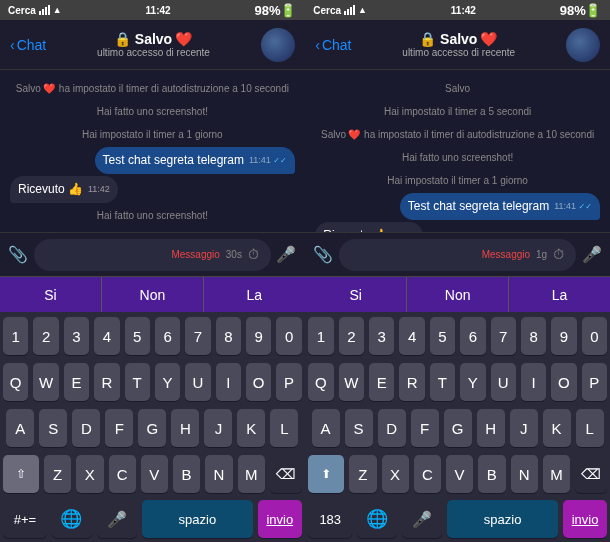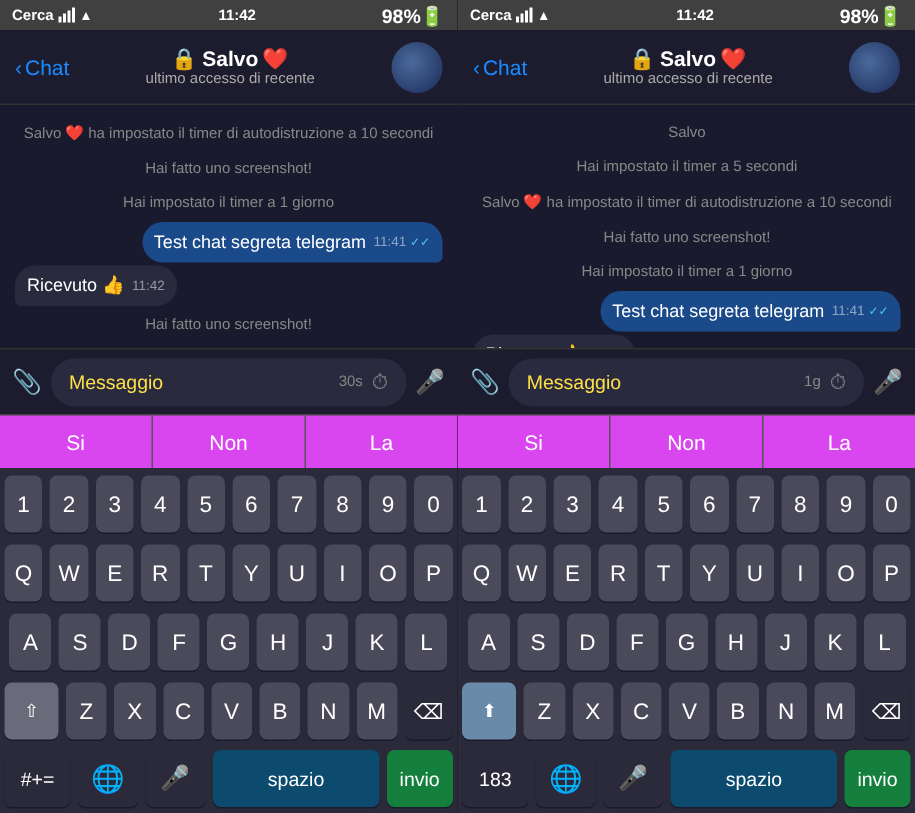--- a/index.html
+++ b/index.html
@@ -145,29 +145,29 @@
     .input-field {
       flex: 1;
       background: #2a2a3e;
       border-radius: 18px;
       height: 32px;
       display: flex;
       align-items: center;
       padding: 0 12px;
       gap: 6px;
     }
-    .input-placeholder { color: #fde047; font-size: 13px; flex: 1; }
+    .input-placeholder { color: #ef4444; font-size: 10px; flex: 1; text-align: right; }
     .input-timer { color: #888; font-size: 10px; }
     .input-emoji { color: #888; font-size: 14px; }
     .input-mic { color: #888; font-size: 16px; }
 
     
     .keyboard-suggestions {
       height: 36px;
-      background: #d946ef;
+      background: #4c1d95;
       display: flex;
       align-items: center;
       border-top: 0.5px solid #444;
       justify-content: flex-end;
     }
     .suggestion {
       flex: 1;
       text-align: center;
       font-size: 14px;
       color: #fff;
@@ -233,21 +233,21 @@
       justify-content: center;
       font-size: 13px;
       color: #fff;
       cursor: pointer;
       box-shadow: 0 1px 0 #1a1a2a;
     }
     .key-bottom.abc { min-width: 44px; }
     .key-bottom.globe { min-width: 40px; font-size: 18px; }
     .key-bottom.mic { min-width: 40px; font-size: 16px; }
     .key-bottom.space-bottom { flex: 1; max-width: 130px; background: #0c4a6e; }
-    .key-bottom.invio { min-width: 44px; background: #15803d; }
+    .key-bottom.invio { min-width: 44px; background: #a21caf; text-decoration: underline; }
     .key-bottom.num { min-width: 44px; }
 
     
     .divider-line {
       width: 0.5px;
       height: 542px;
       background: #333;
     }
   </style>
 </head>

